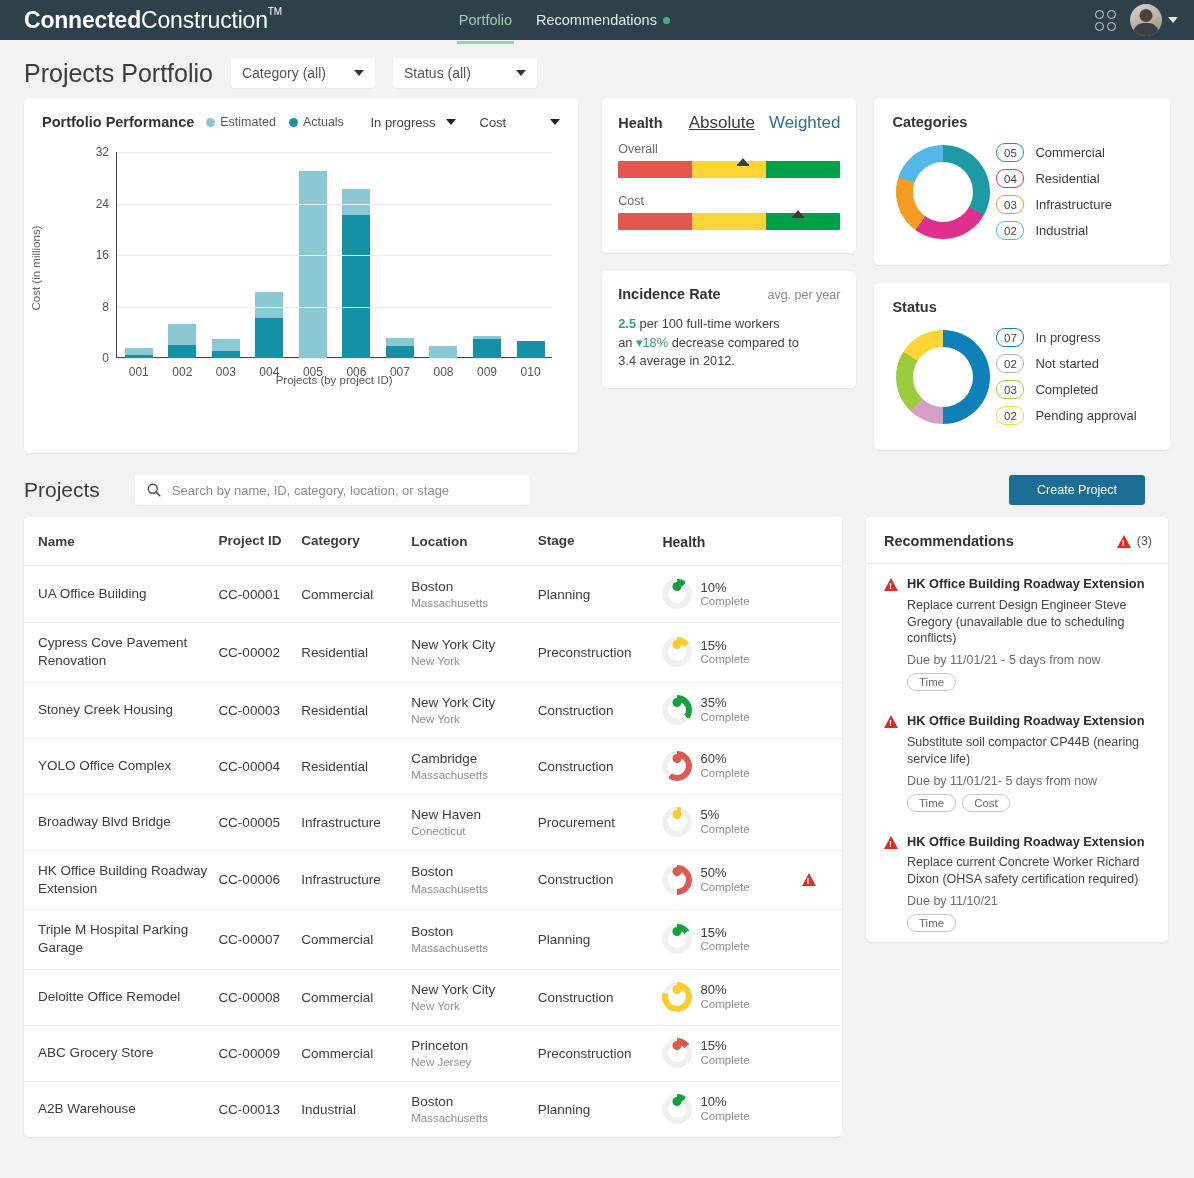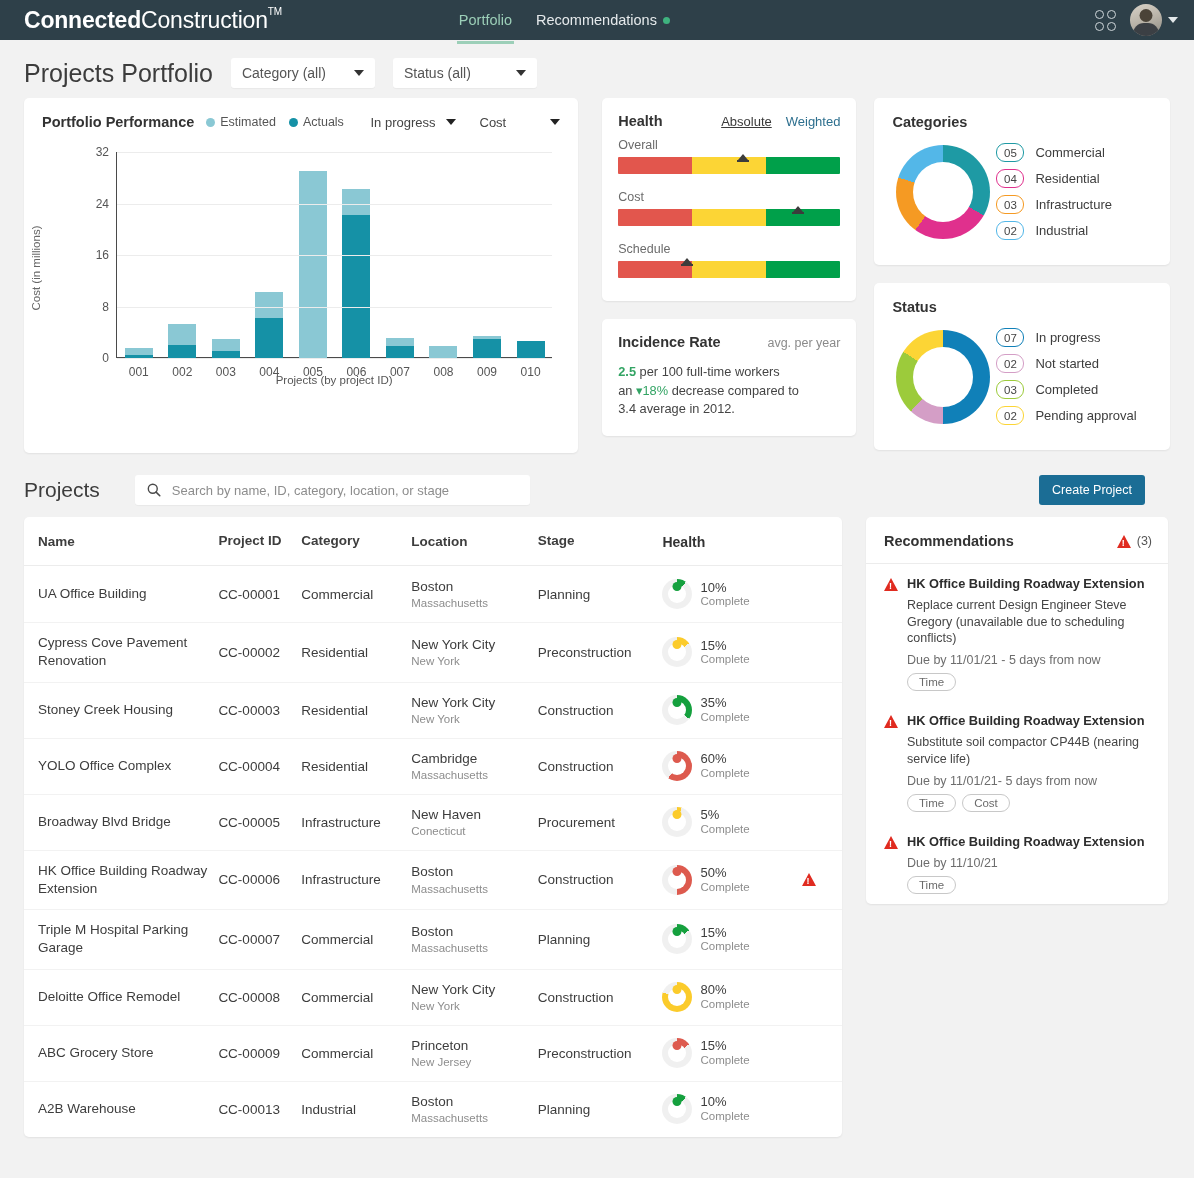--- a/index.html
+++ b/index.html
@@ -96,21 +96,21 @@
   .xtick { position:absolute; top:calc(100% + 7px); font-size:12px; color:#555; left:50%; transform:translateX(-50%); }
   .axisline { position:absolute; left:0; right:0; bottom:0; height:1.5px; background:#4a4a4a; }
   .xlabel { position:absolute; bottom:-2px; left:74px; right:8px; text-align:center; font-size:11.5px; color:#555; }
 
   
   .midcol { width:258px; margin-left:24px; display:flex; flex-direction:column; gap:18px; }
   .health { padding: 15px 16px 16px 16px; }
   .health-head { display:flex; align-items:baseline; }
   .health-title { font-size:14.5px; font-weight:700; color:#333; }
   .health-toggles { margin-left:auto; display:flex; gap:14px; }
-  .tg { font-size:13px; color:#2d6f8e; cursor:pointer; }
+  .tg { font-size:17px; color:#2d6f8e; cursor:pointer; }
   .tg.active { text-decoration:underline; color:#3a3a3a; }
   .hrow { margin-top:9px; }
   .hlabel { font-size:12.5px; color:#6b6b6b; margin-bottom:5px; }
   .hbar { height:17px; display:flex; border-radius:1px; overflow:hidden; position:relative; }
   .hbar .seg { height:100%; }
   .marker { position:absolute; top:16px; width:0;height:0;
             border-left:5px solid transparent;border-right:5px solid transparent;border-bottom:6px solid #3c3c3c;
             transform:translateX(-50%); }
   .marker::after { content:""; position:absolute; left:-6px; top:6px; width:12px; height:2px; background:#3c3c3c; }
   .hrow-wrap { position:relative; padding-bottom:7px; }
@@ -147,21 +147,21 @@
     display:flex; align-items:center; padding: 0 12px; gap:9px;
     box-shadow: 0 1px 1px rgba(0,0,0,.04); margin-left:13px;
   }
   .search input {
     border:none; outline:none; font-size:13px; color:#4d7c0f; flex:1;
     font-family:"Liberation Sans", sans-serif; background:transparent;
   }
   .search input::placeholder { color:#8d8d8d; }
   .btn-create {
     margin-left:auto; background:#1b6d95; color:#fff; border:none; border-radius:3px;
-    font-size:12.5px; padding: 8px 13px; cursor:pointer; font-family:"Liberation Sans", sans-serif;
+    font-size:12.5px; padding: 8px 28px; cursor:pointer; font-family:"Liberation Sans", sans-serif;
     margin-right:25px;
   }
 
   .lower { display:flex; padding: 0 24px; align-items:flex-start; gap:24px; }
   .table { background:#fff; border-radius:5px; width:818px; box-shadow:0 1px 2px rgba(0,0,0,.07); }
   .thead { display:flex; padding: 16px 14px 14px 14px; border-bottom:1px solid #ececec; }
   .th { font-size:14px; font-weight:700; color:#333; }
   .trow { display:flex; padding: 11px 14px; align-items:center; min-height:56px; }
   .trow + .trow { border-top:1px solid #f2f2f2; }
   .c-name { width:185px; font-size:13.5px; color:#3d3d3d; line-height:1.35; padding-right:8px;}
@@ -383,29 +383,20 @@
           </div>
           <div class="hrow hrow-wrap">
             <div class="hlabel">Cost</div>
             <div class="hbar">
               <div class="seg" style="background: rgb(226, 86, 77); width: 33.3%;"></div>
               <div class="seg" style="background: rgb(252, 213, 53); width: 33.4%;"></div>
               <div class="seg" style="background: rgb(0, 160, 74); width: 33.3%;"></div>
             </div>
             <div class="marker" style="left: 81%;"></div>
           </div>
-          <div class="hrow hrow-wrap">
-            <div class="hlabel">Schedule</div>
-            <div class="hbar">
-              <div class="seg" style="background: rgb(226, 86, 77); width: 33.3%;"></div>
-              <div class="seg" style="background: rgb(252, 213, 53); width: 33.4%;"></div>
-              <div class="seg" style="background: rgb(0, 160, 74); width: 33.3%;"></div>
-            </div>
-            <div class="marker" style="left: 31%;"></div>
-          </div>
         </div>
     </div>
 
     <div class="card incid">
       <div class="incid-head">
         <div class="incid-title">Incidence Rate</div>
         <div class="incid-sub">avg. per year</div>
       </div>
       <div class="incid-body">
         <span class="hl">2.5</span><span> per 100 full-time workers</span><br>
@@ -718,20 +709,21 @@
           <div class="tags">
             <span class="tag">Time</span>
             <span class="tag">Cost</span>
           </div>
         </div>
         <div class="rec">
           <div class="rec-top">
             <span class="warn-tri" style="margin-top: 2px; flex: 0 0 auto;"></span>
             <div class="rec-name">HK Office Building Roadway Extension</div>
           </div>
+          <div class="rec-desc">Replace current Concrete Worker Richard Dixon (OHSA safety certification required)</div>
           <div class="rec-due">Due by 11/10/21</div>
           <div class="tags">
             <span class="tag">Time</span>
           </div>
         </div>
       </div>
   </div>
 </div>
 
 </body></html>

